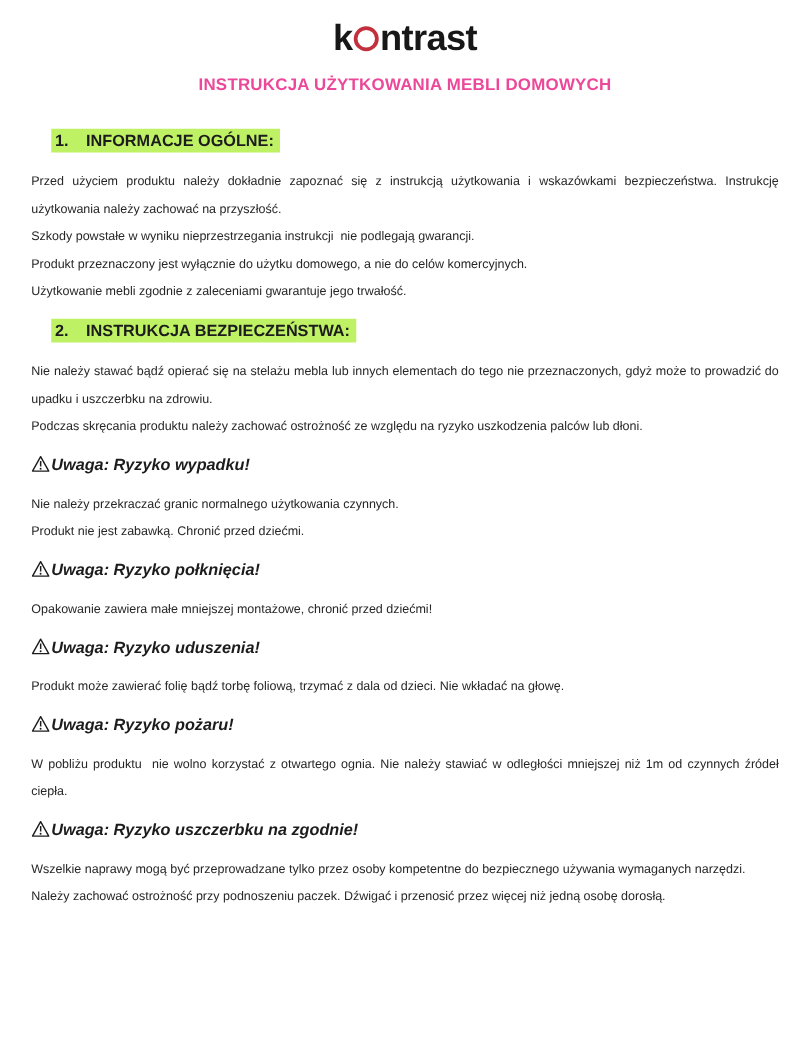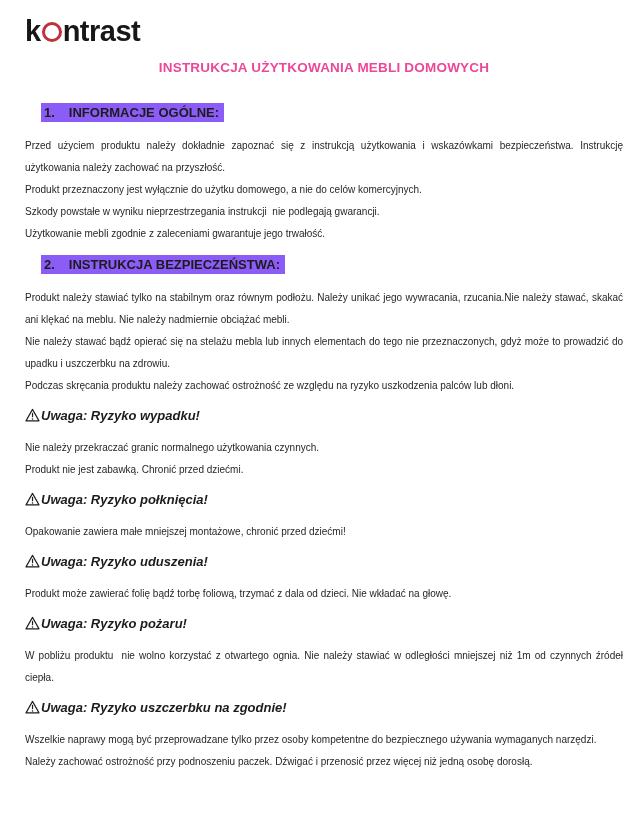--- a/index.html
+++ b/index.html
@@ -13,21 +13,21 @@
   }
   .page {
     box-sizing: border-box;
     width: 641px;
     height: 839px;
     padding: 14px 18px 0 25px;
   }
   
   .logo-row {
     display: flex;
-    justify-content: flex-start;
+    justify-content: center;
     align-items: flex-start;
     height: 38px;
   }
   .brand-logo {
     font-size: 29px;
     font-weight: 700;
     letter-spacing: -0.5px;
     color: #171717;
     line-height: 34px;
     white-space: nowrap;
@@ -52,21 +52,21 @@
   
   .doc-body { margin-top: 30px; }
   .section-heading {
     margin: 12px 0 14px 16px;
     font-size: 13px;
     font-weight: 700;
     line-height: 16px;
     color: #1c1c1c;
   }
   .heading-highlight {
-    background: #8b5cf6;
+    background: #bef264;
     padding: 2px 5px 2px 3px;
   }
   .heading-num { margin-right: 14px; }
   .para {
     margin: 0;
     font-size: 10px;
     line-height: 22px;
     text-align: justify;
     white-space: pre-wrap;
     color: #262626;
@@ -97,25 +97,24 @@
     <div class="logo-row">
       <div class="brand-logo"><span>k</span><span class="logo-o-ring"></span><span>ntrast</span></div>
     </div>
     <h1 class="doc-title">INSTRUKCJA UŻYTKOWANIA MEBLI DOMOWYCH</h1>
   </header>
 
   <main class="doc-body">
 
   <h2 class="section-heading"><span class="heading-highlight"><span class="heading-num">1.</span><span>INFORMACJE OGÓLNE:</span></span></h2>
       <p class="para">Przed użyciem produktu należy dokładnie zapoznać się z instrukcją użytkowania i wskazówkami bezpieczeństwa. Instrukcję użytkowania należy zachować na przyszłość.</p>
+      <p class="para">Szkody powstałe w wyniku nieprzestrzegania instrukcji  nie podlegają gwarancji.</p>
       <p class="para">Produkt przeznaczony jest wyłącznie do użytku domowego, a nie do celów komercyjnych.</p>
-      <p class="para">Szkody powstałe w wyniku nieprzestrzegania instrukcji  nie podlegają gwarancji.</p>
       <p class="para">Użytkowanie mebli zgodnie z zaleceniami gwarantuje jego trwałość.</p>
       <h2 class="section-heading"><span class="heading-highlight"><span class="heading-num">2.</span><span>INSTRUKCJA BEZPIECZEŃSTWA:</span></span></h2>
-      <p class="para">Produkt należy stawiać tylko na stabilnym oraz równym podłożu. Należy unikać jego wywracania, rzucania.Nie należy stawać, skakać ani klękać na meblu. Nie należy nadmiernie obciążać mebli.</p>
       <p class="para">Nie należy stawać bądź opierać się na stelażu mebla lub innych elementach do tego nie przeznaczonych, gdyż może to prowadzić do upadku i uszczerbku na zdrowiu.</p>
       <p class="para">Podczas skręcania produktu należy zachować ostrożność ze względu na ryzyko uszkodzenia palców lub dłoni.</p>
       <p class="warning-heading"><span class="warn-icon"><svg width="15" height="14" viewBox="0 0 24 22">
             <path d="M12 2 L22.4 20.4 L1.6 20.4 Z" fill="none" stroke="#1c1c1c" stroke-width="1.8" stroke-linejoin="round"></path>
             <rect x="11.1" y="7.5" width="1.9" height="7" fill="#1c1c1c"></rect>
             <circle cx="12" cy="17.3" r="1.25" fill="#1c1c1c"></circle>
           </svg></span><span>Uwaga: Ryzyko wypadku!</span></p>
       <p class="para">Nie należy przekraczać granic normalnego użytkowania czynnych.</p>
       <p class="para extra-space">Produkt nie jest zabawką. Chronić przed dziećmi.</p>
       <p class="warning-heading"><span class="warn-icon"><svg width="15" height="14" viewBox="0 0 24 22">

